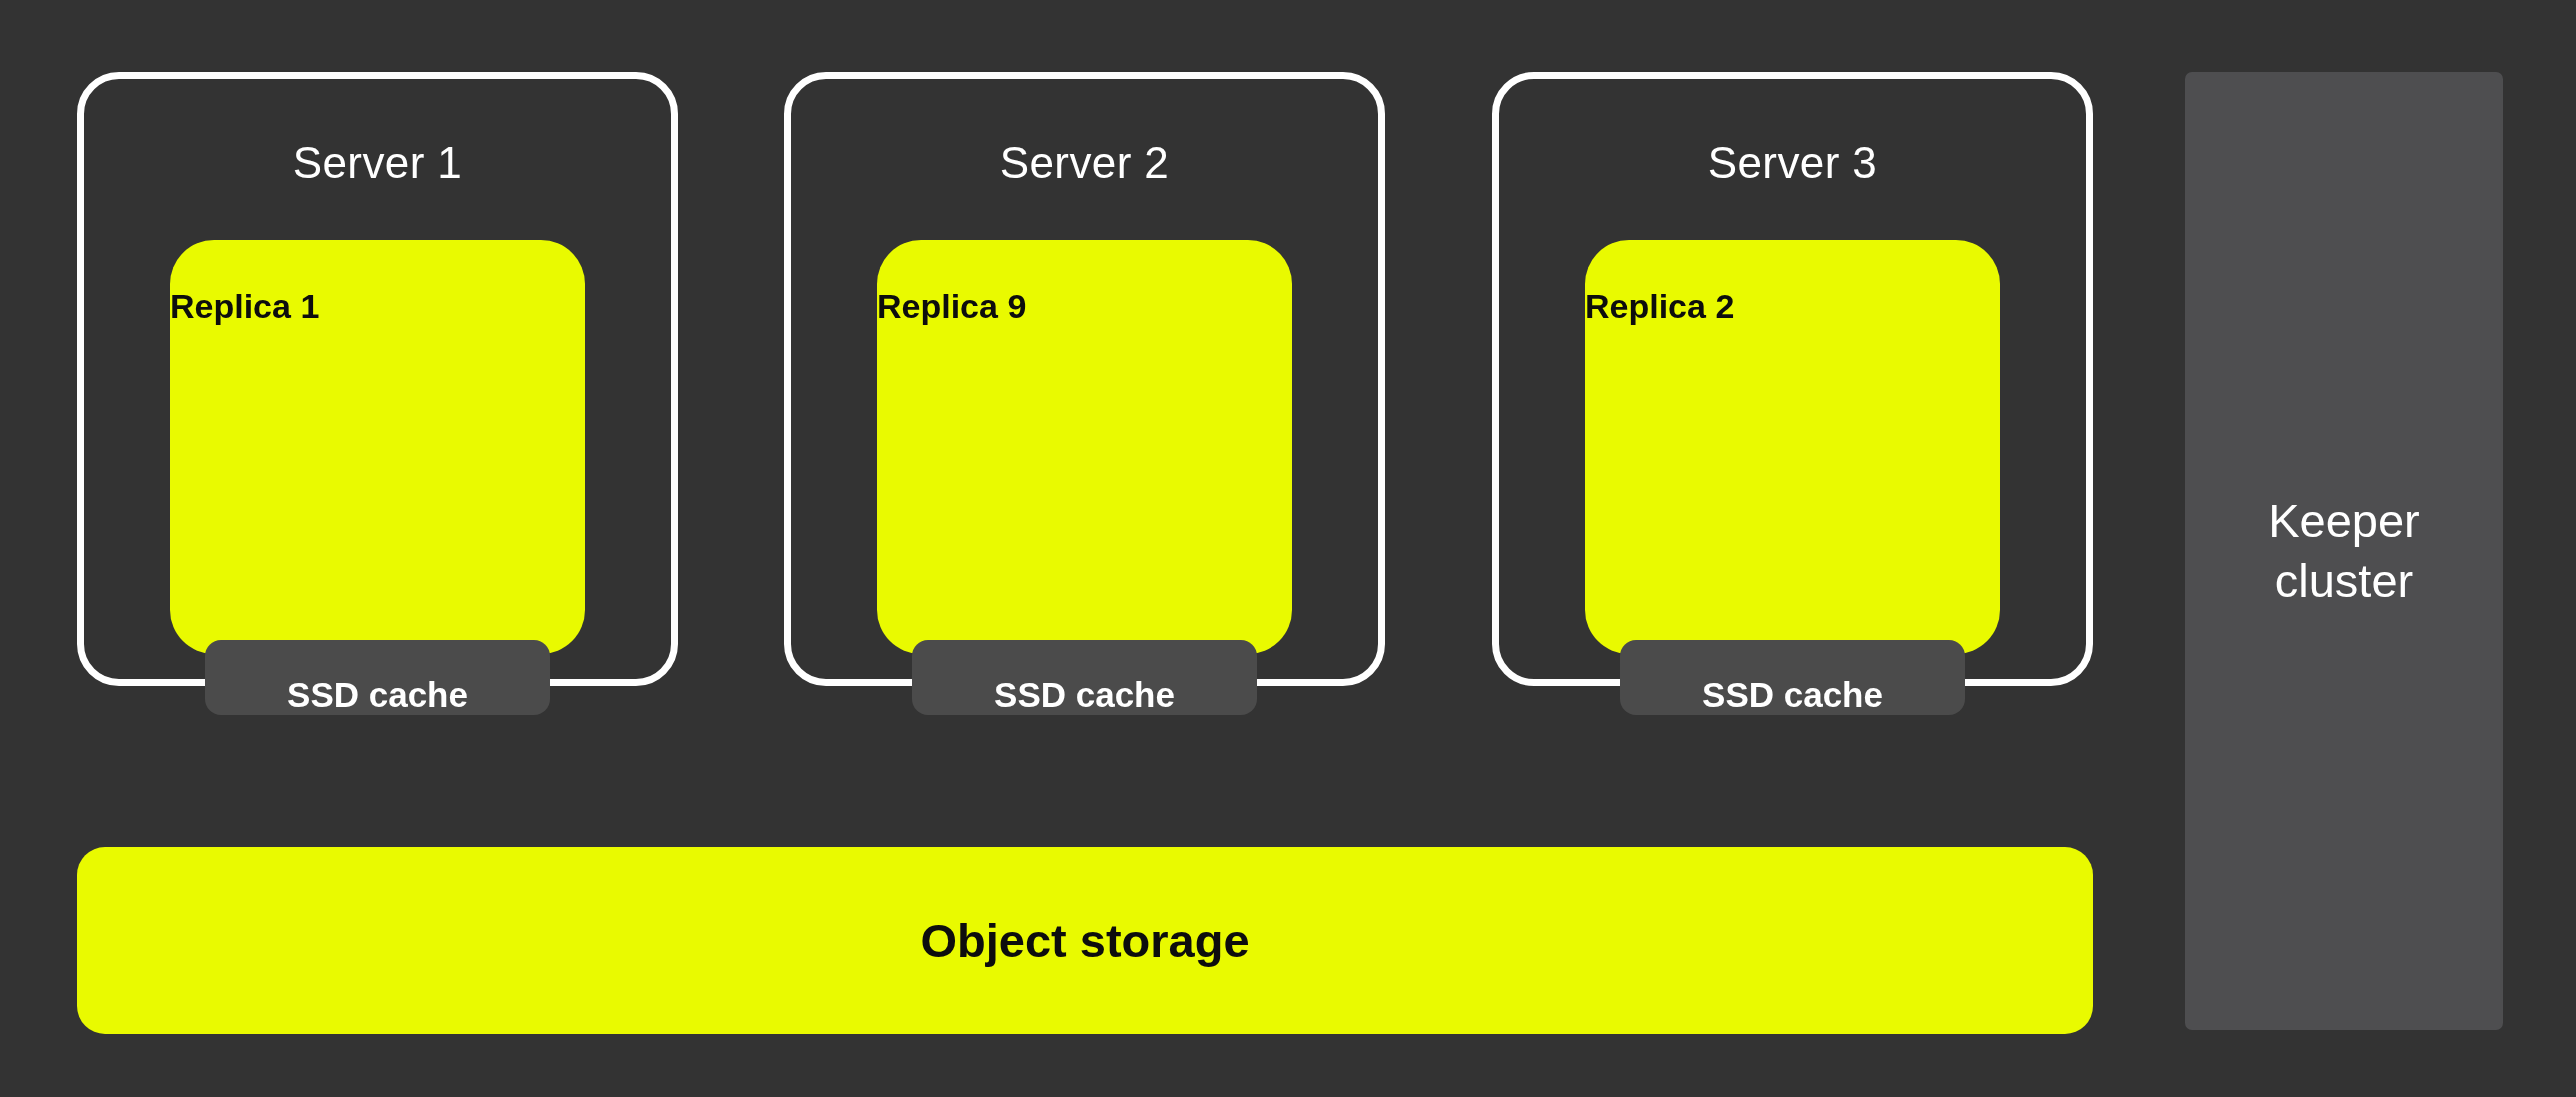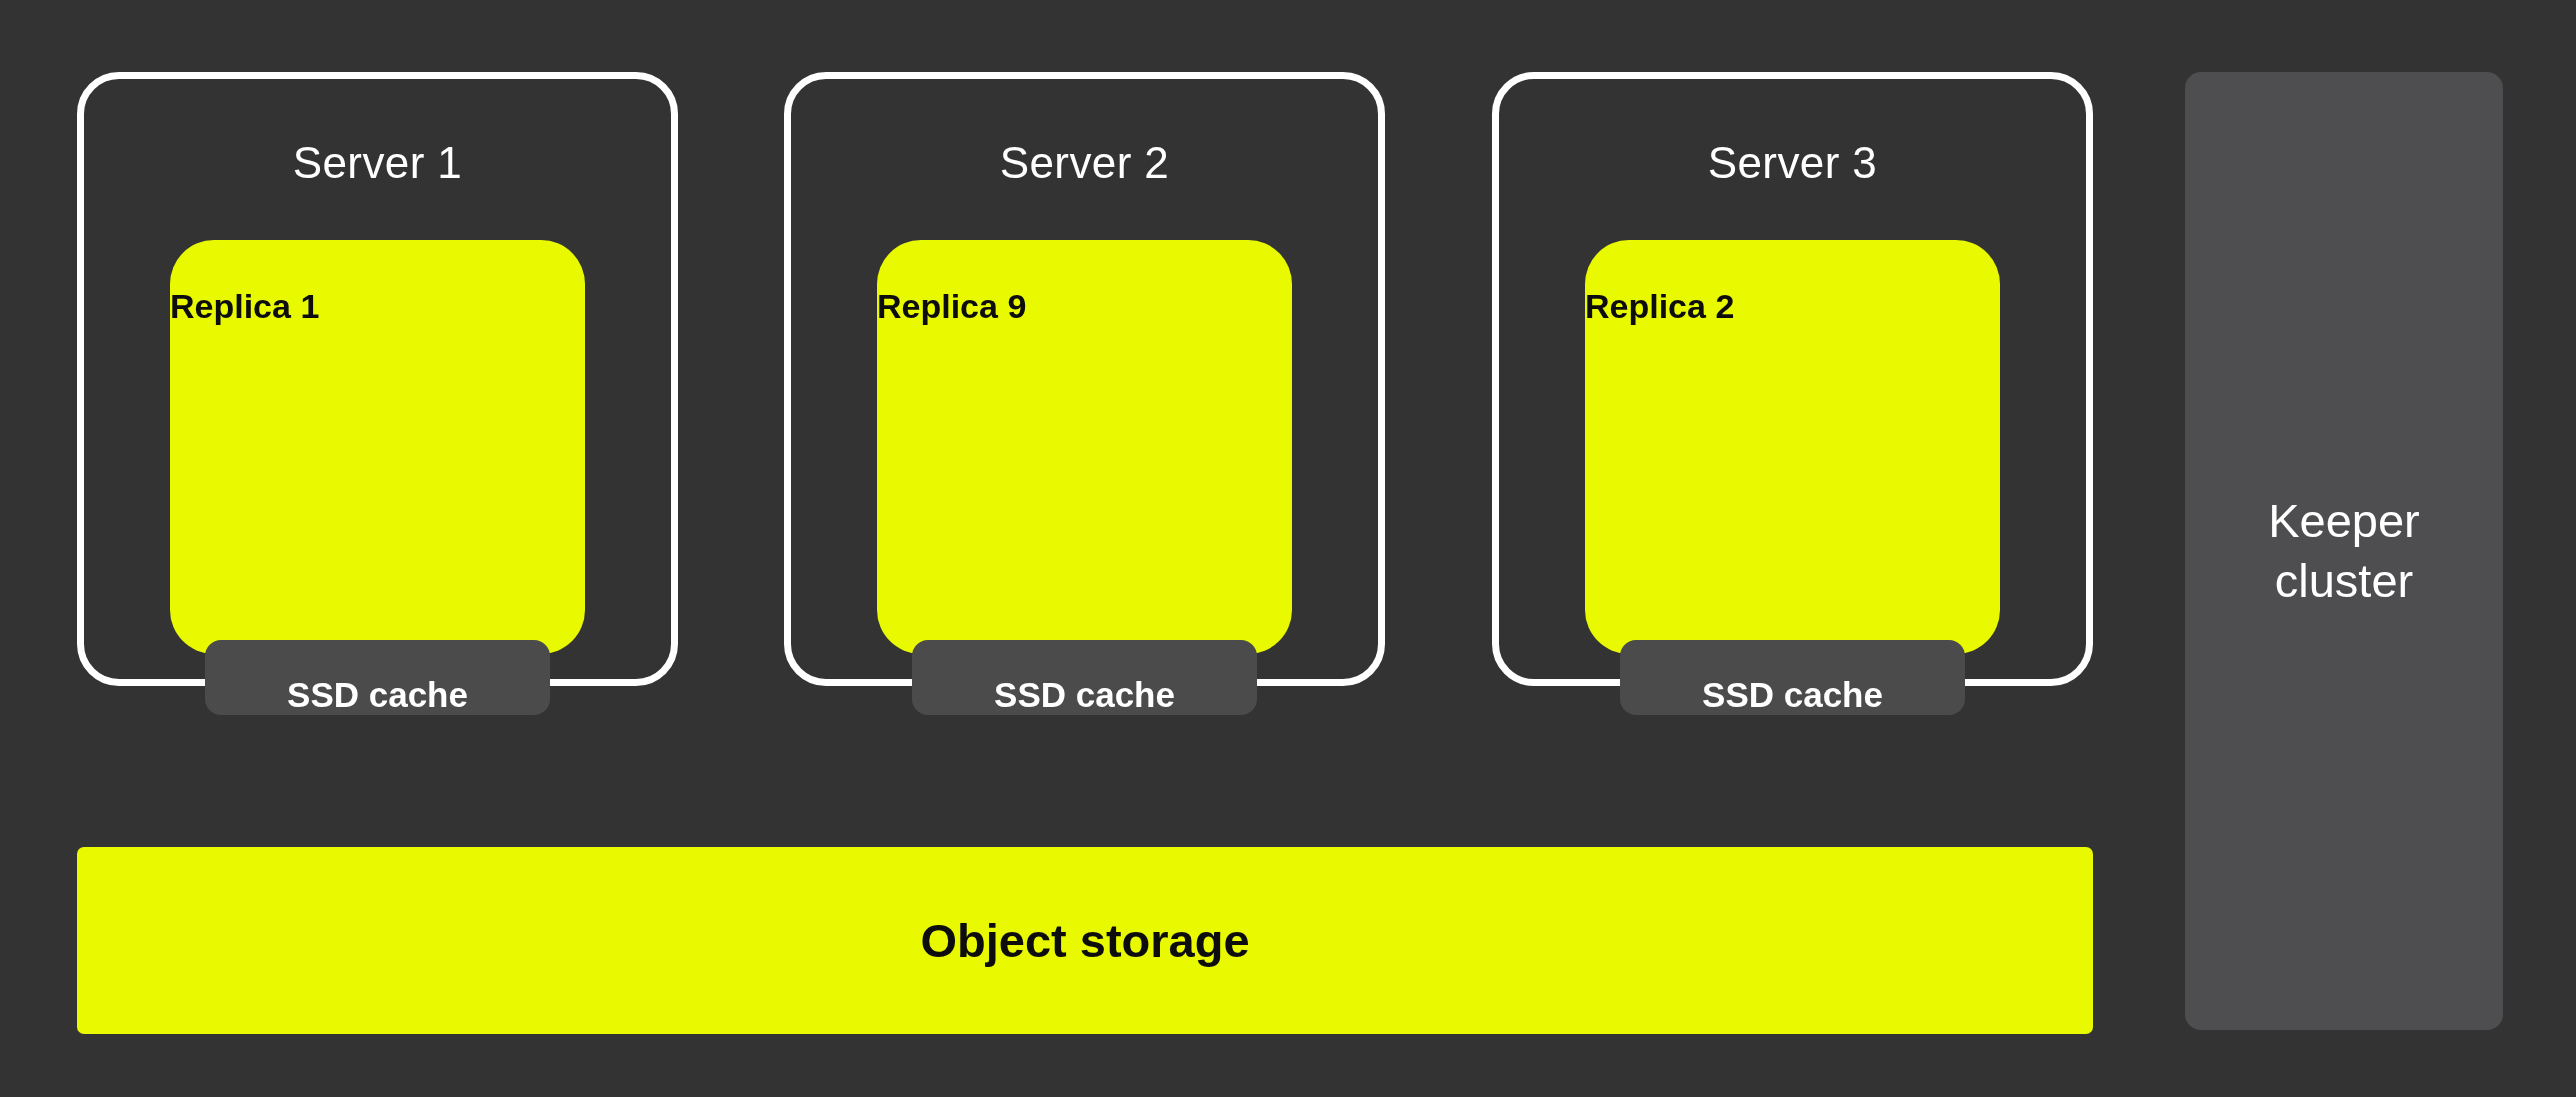--- a/index.html
+++ b/index.html
@@ -86,39 +86,39 @@
     color:var(--text-light);
   }
   
   .object-storage{
     position:absolute;
     left:77px;
     top:847px;
     width:2016px;
     height:187px;
     background:var(--accent);
-    border-radius:7px;
+    border-radius:28px;
     display:flex;
     align-items:center;
     justify-content:center;
   }
   .object-storage-label{
     font-size:47px;
     font-weight:700;
     color:var(--text-dark);
   }
   
   .keeper{
     position:absolute;
     left:2185px;
     top:72px;
     width:318px;
     height:958px;
     background:var(--keeper-gray);
-    border-radius:16px;
+    border-radius:7px;
     display:flex;
     align-items:center;
     justify-content:center;
     text-align:center;
   }
   .keeper-label{
     font-size:47px;
     line-height:60px;
     font-weight:500;
     color:var(--text-light);

